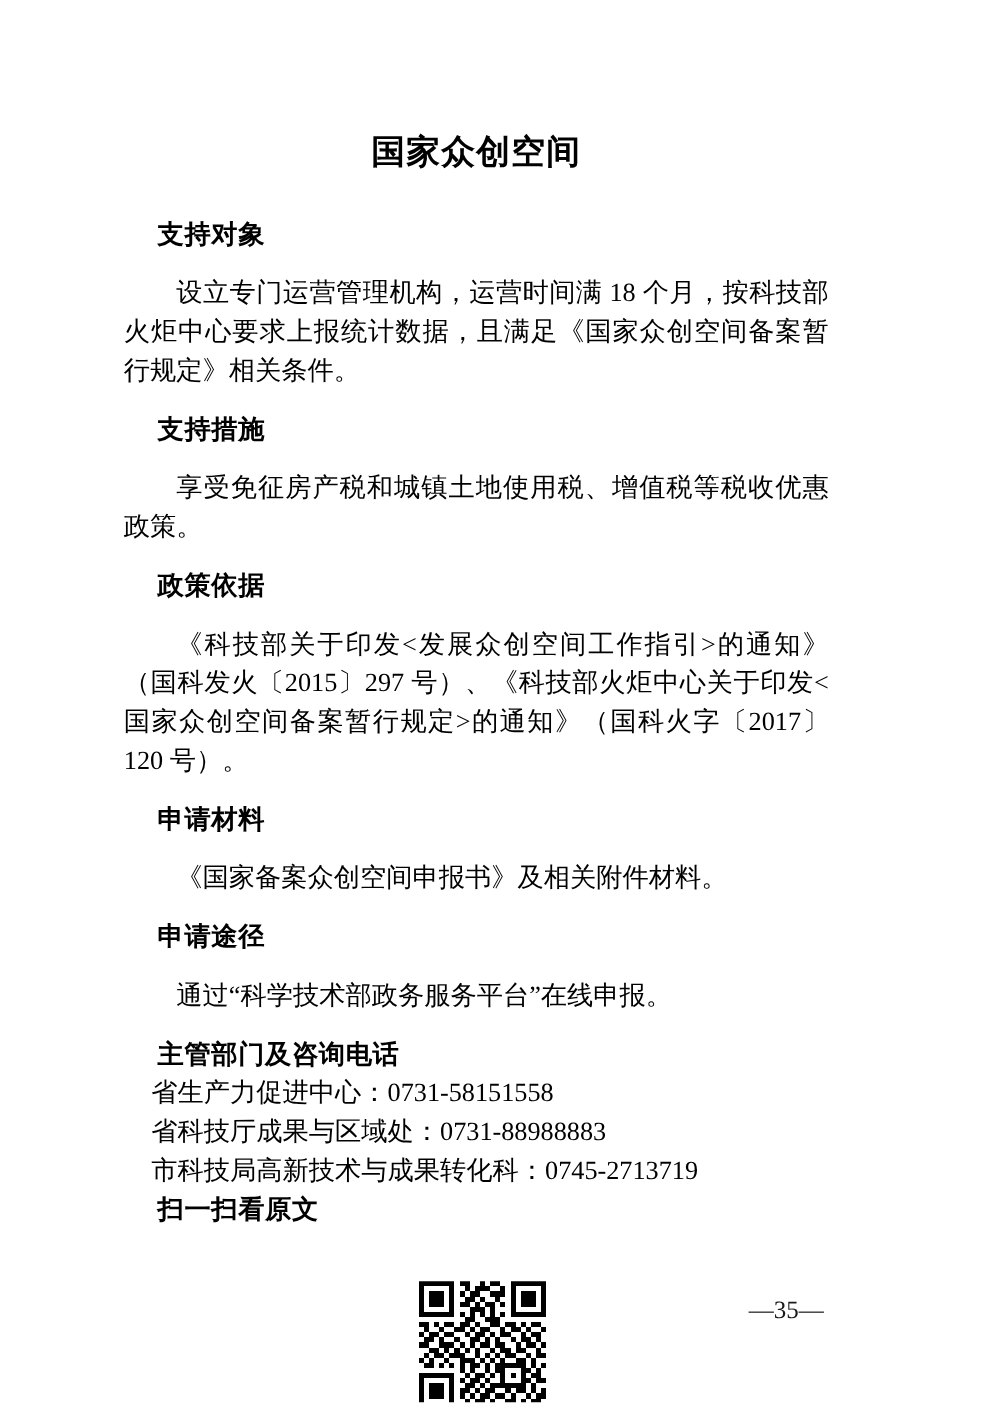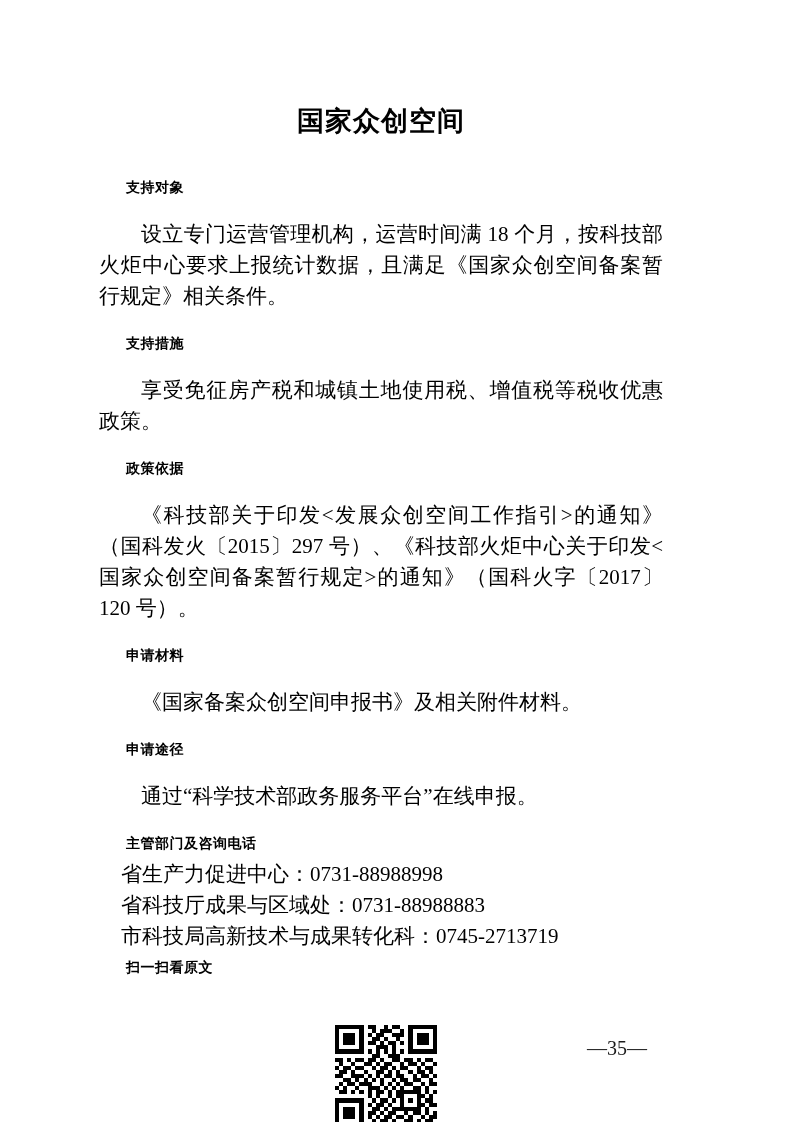--- a/index.html
+++ b/index.html
@@ -21,21 +21,21 @@
     line-height: 38px;
     font-weight: 700;
     text-align: center;
     letter-spacing: 1px;
     font-family: "Liberation Serif", "DejaVu Serif", serif;
   }
   .sec { margin: 0; }
   .sec-h {
     margin: 0;
     padding-left: 43px;
-    font-size: 14px;
+    font-size: 21px;
     line-height: 31px;
     font-weight: 700;
     font-family: "Liberation Sans", "DejaVu Sans", sans-serif;
     letter-spacing: 0.5px;
   }
   .body-p {
     margin: 16px;
     font-size: 21px;
     line-height: 31px;
     text-indent: 42px;
@@ -58,21 +58,21 @@
     width: 102px;
     height: 102px;
     margin-left: 9px;
     shape-rendering: crispEdges;
     fill: #000000;
     display: inline-block;
   }
   .page-num {
     position: absolute;
     top: 1035px;
-    right: 146px;
+    right: 134px;
     font-size: 20px;
     line-height: 26px;
     font-family: "Liberation Serif", "DejaVu Serif", serif;
     color: #1a1a1a;
   }
 </style>
 </head>
 <body>
 
 <div class="page">
@@ -100,21 +100,21 @@
       <p class="body-p">《国家备案众创空间申报书》及相关附件材料。</p>
     </section>
 
     <section class="sec">
       <h2 class="sec-h">申请途径</h2>
       <p class="body-p">通过“科学技术部政务服务平台”在线申报。</p>
     </section>
 
     <section class="sec sec-contacts">
       <h2 class="sec-h">主管部门及咨询电话</h2>
-      <p class="contact-line">省生产力促进中心：0731-88988998</p>
+      <p class="contact-line">省生产力促进中心：0731-58151558</p>
       <p class="contact-line">省科技厅成果与区域处：0731-88988883</p>
       <p class="contact-line">市科技局高新技术与成果转化科：0745-2713719</p>
     </section>
 
     <section class="sec">
       <h2 class="sec-h">扫一扫看原文</h2>
       <div class="qr-wrap">
         <svg class="qr-svg" xmlns="http://www.w3.org/2000/svg" viewBox="0 0 25 25">
             <rect x="0" y="0" width="1" height="1"></rect>
             <rect x="1" y="0" width="1" height="1"></rect>

